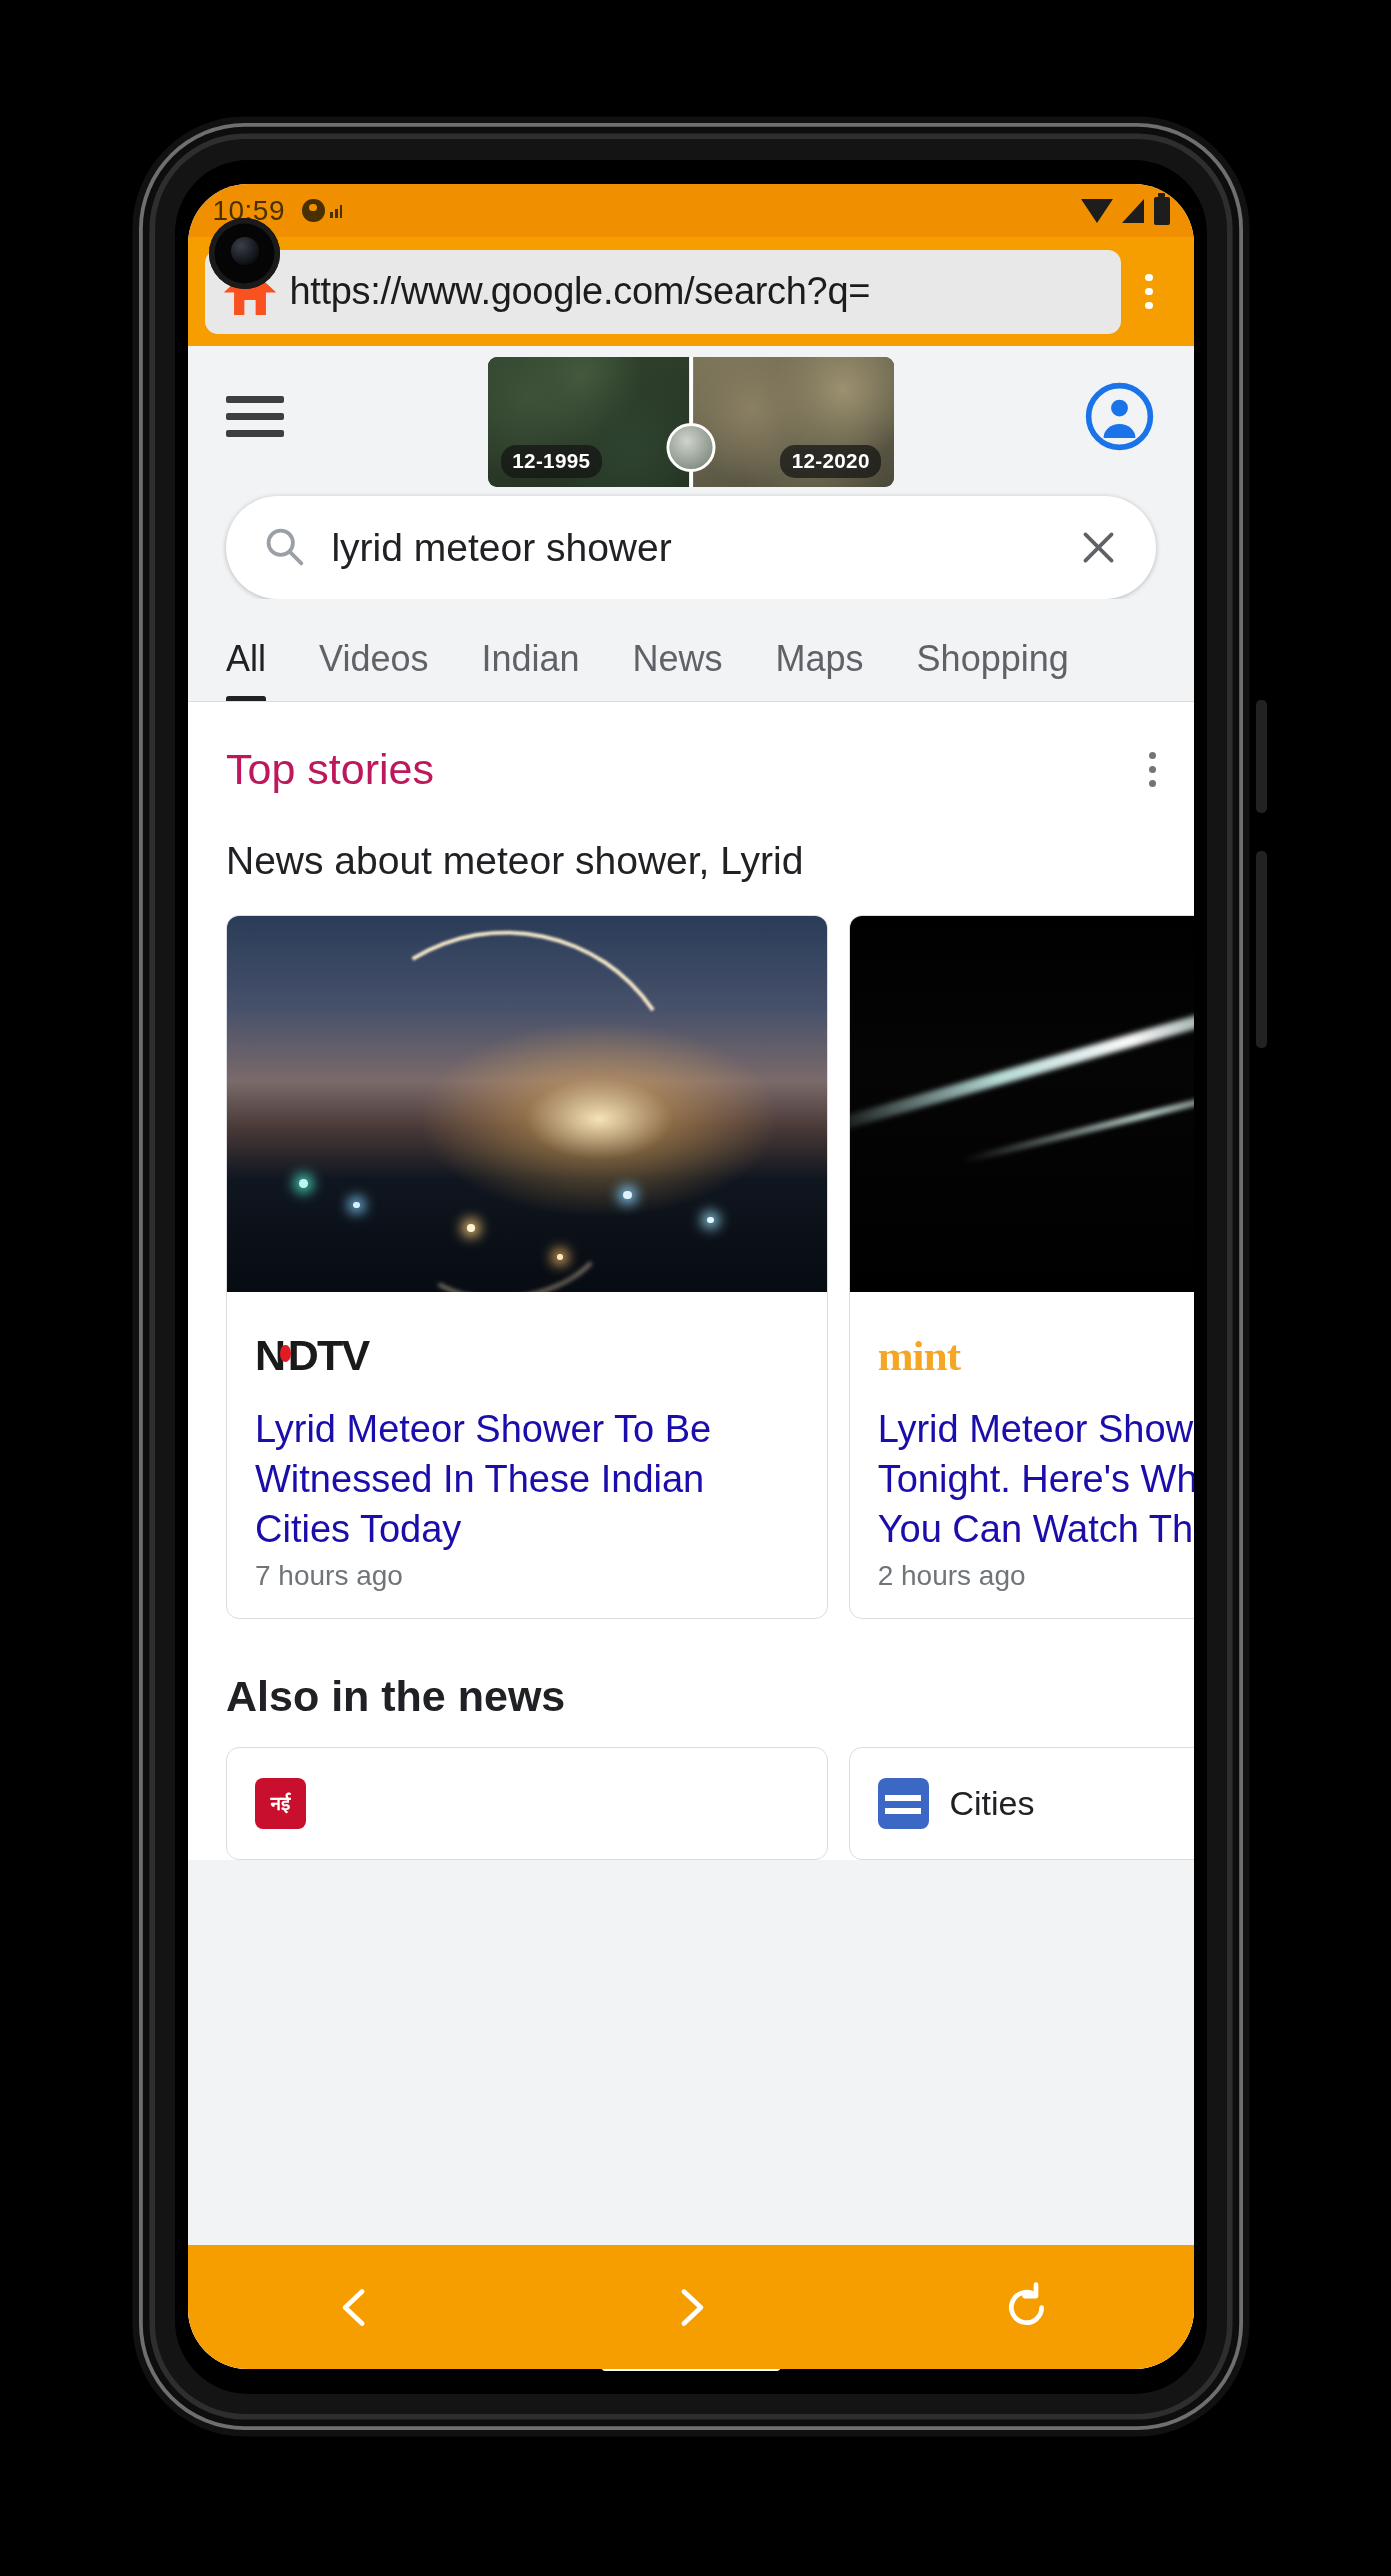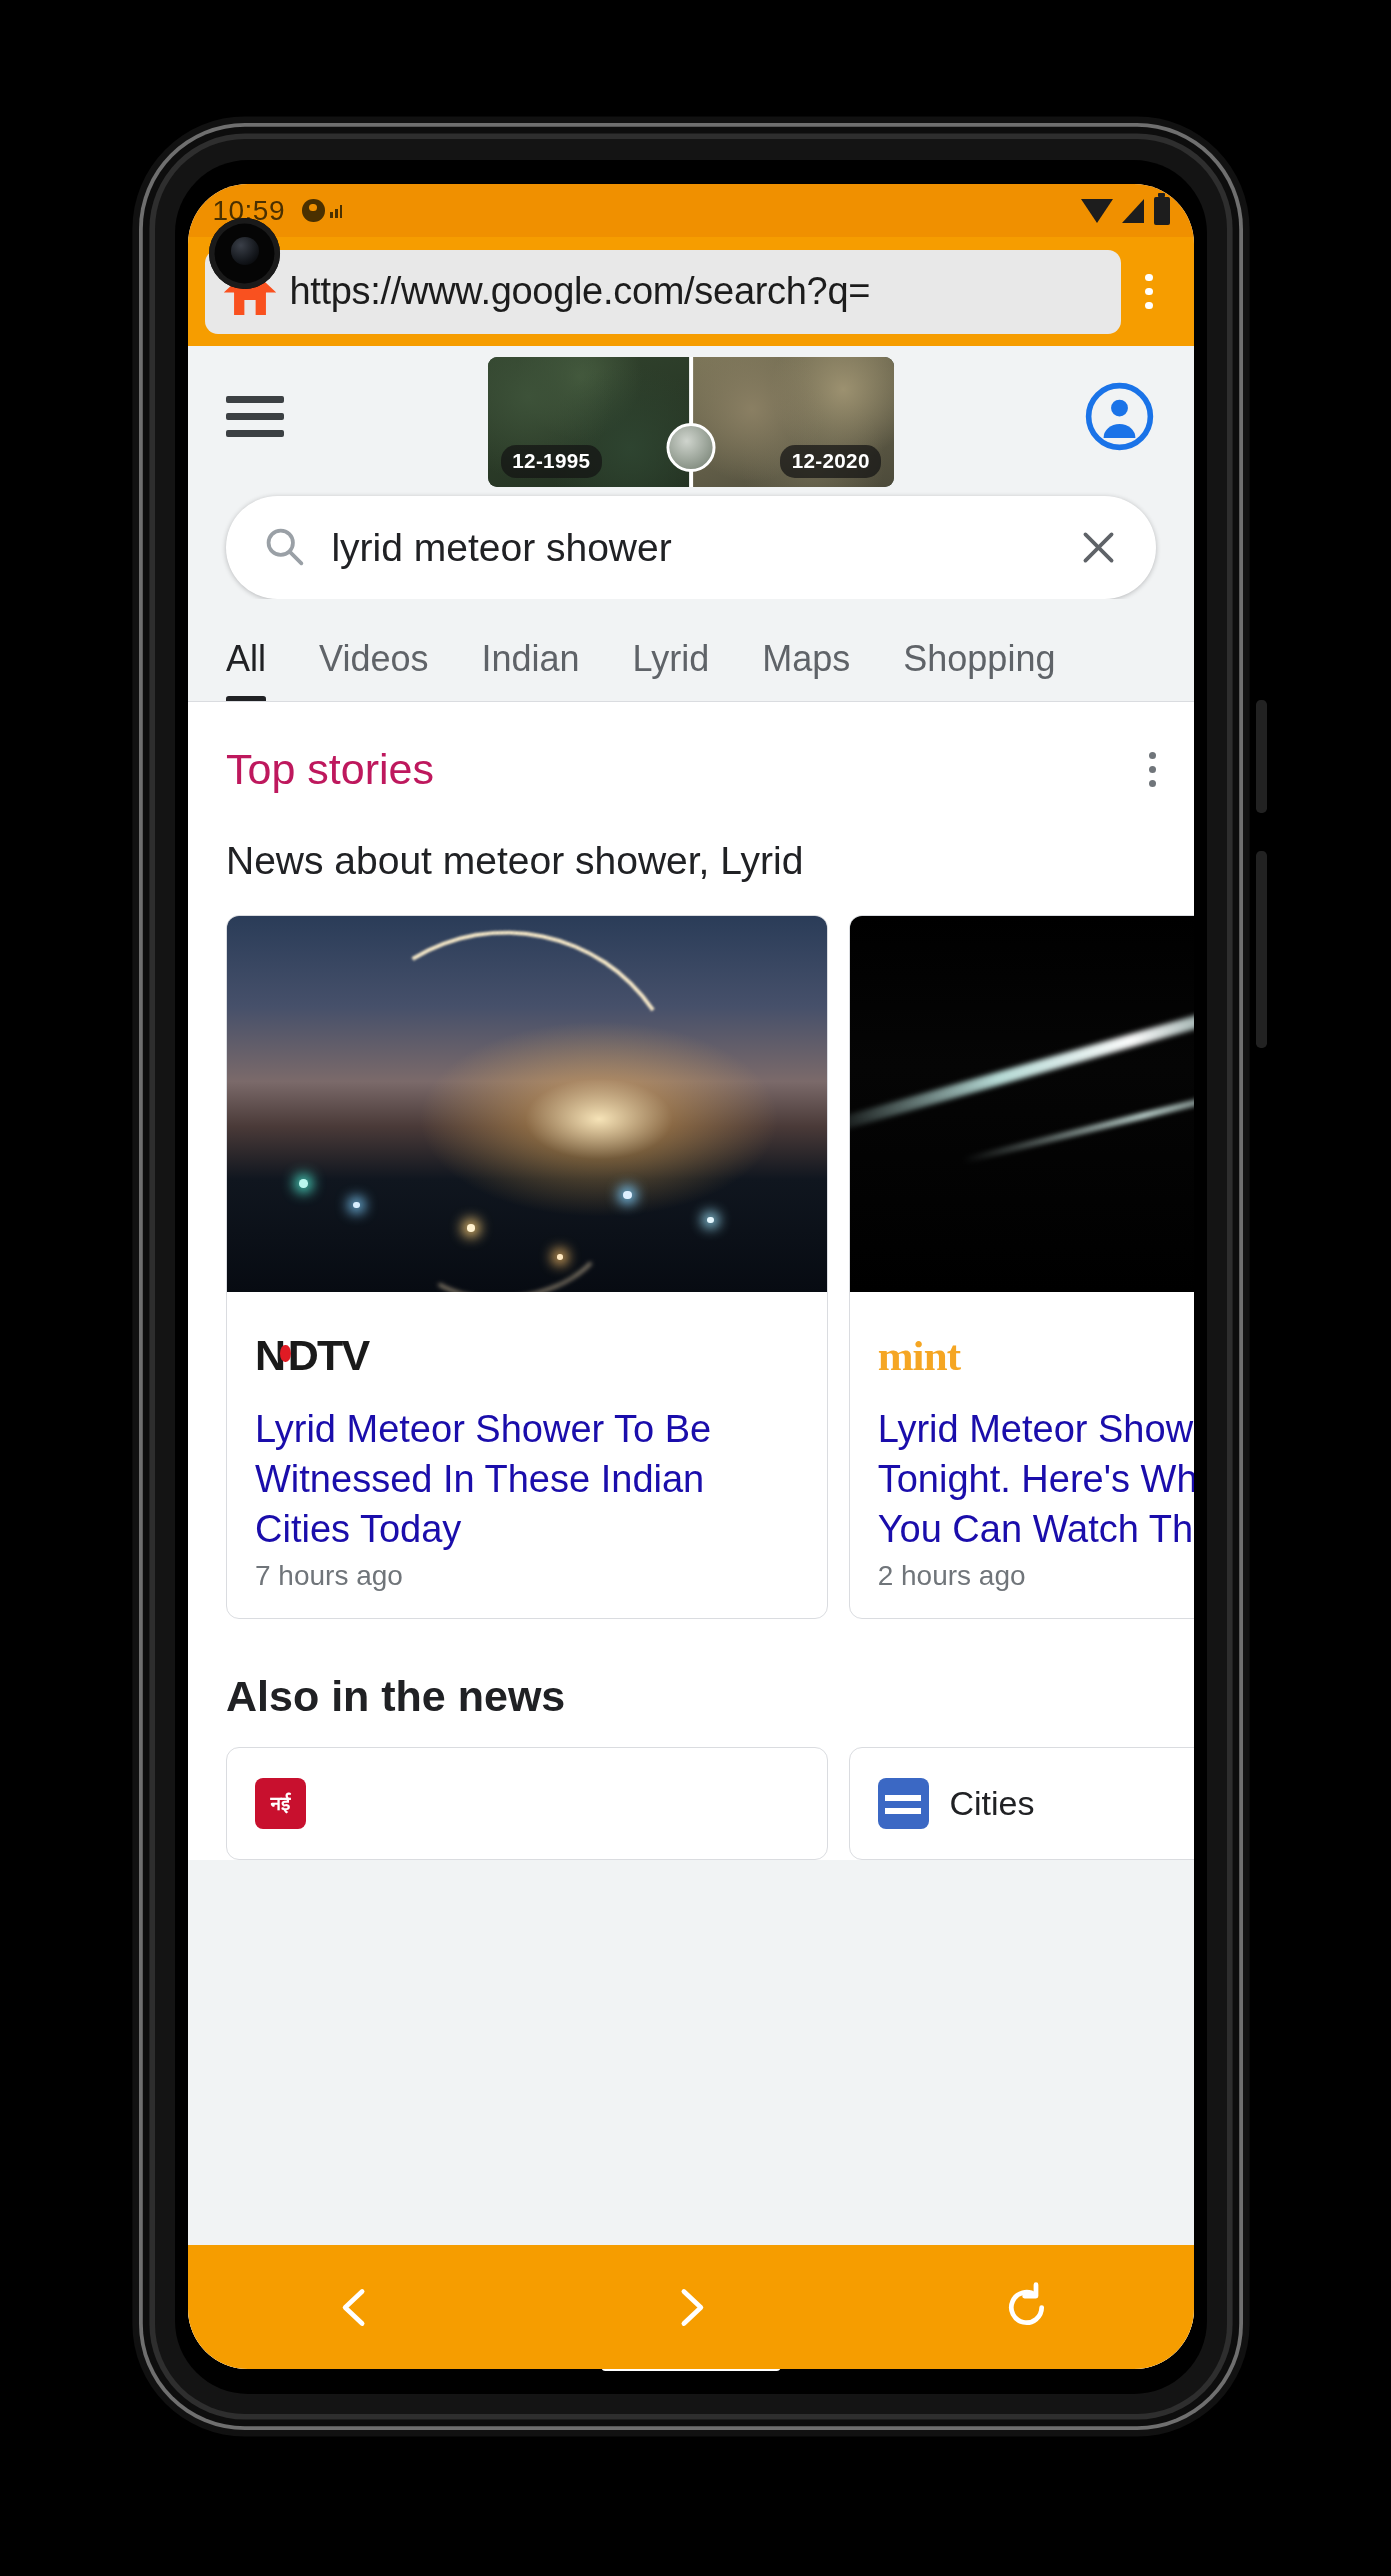--- a/index.html
+++ b/index.html
@@ -481,21 +481,21 @@
             <line x1="37" y1="9" x2="9" y2="37" stroke="#5f6368" stroke-width="4" stroke-linecap="round"></line>
           </svg>
         </span>
       </div>
     </div>
 
     <div id="tabs">
       <div class="tab active">All</div>
       <div class="tab">Videos</div>
       <div class="tab">Indian</div>
-      <div class="tab">Lyrid</div>
+      <div class="tab">News</div>
       <div class="tab">Maps</div>
       <div class="tab">Shopping</div>
     </div>
 
     <div id="results">
 
       <div id="top-stories-head">
         <span id="top-stories-title">Top stories</span>
         <span id="top-stories-menu">
           <span></span>

